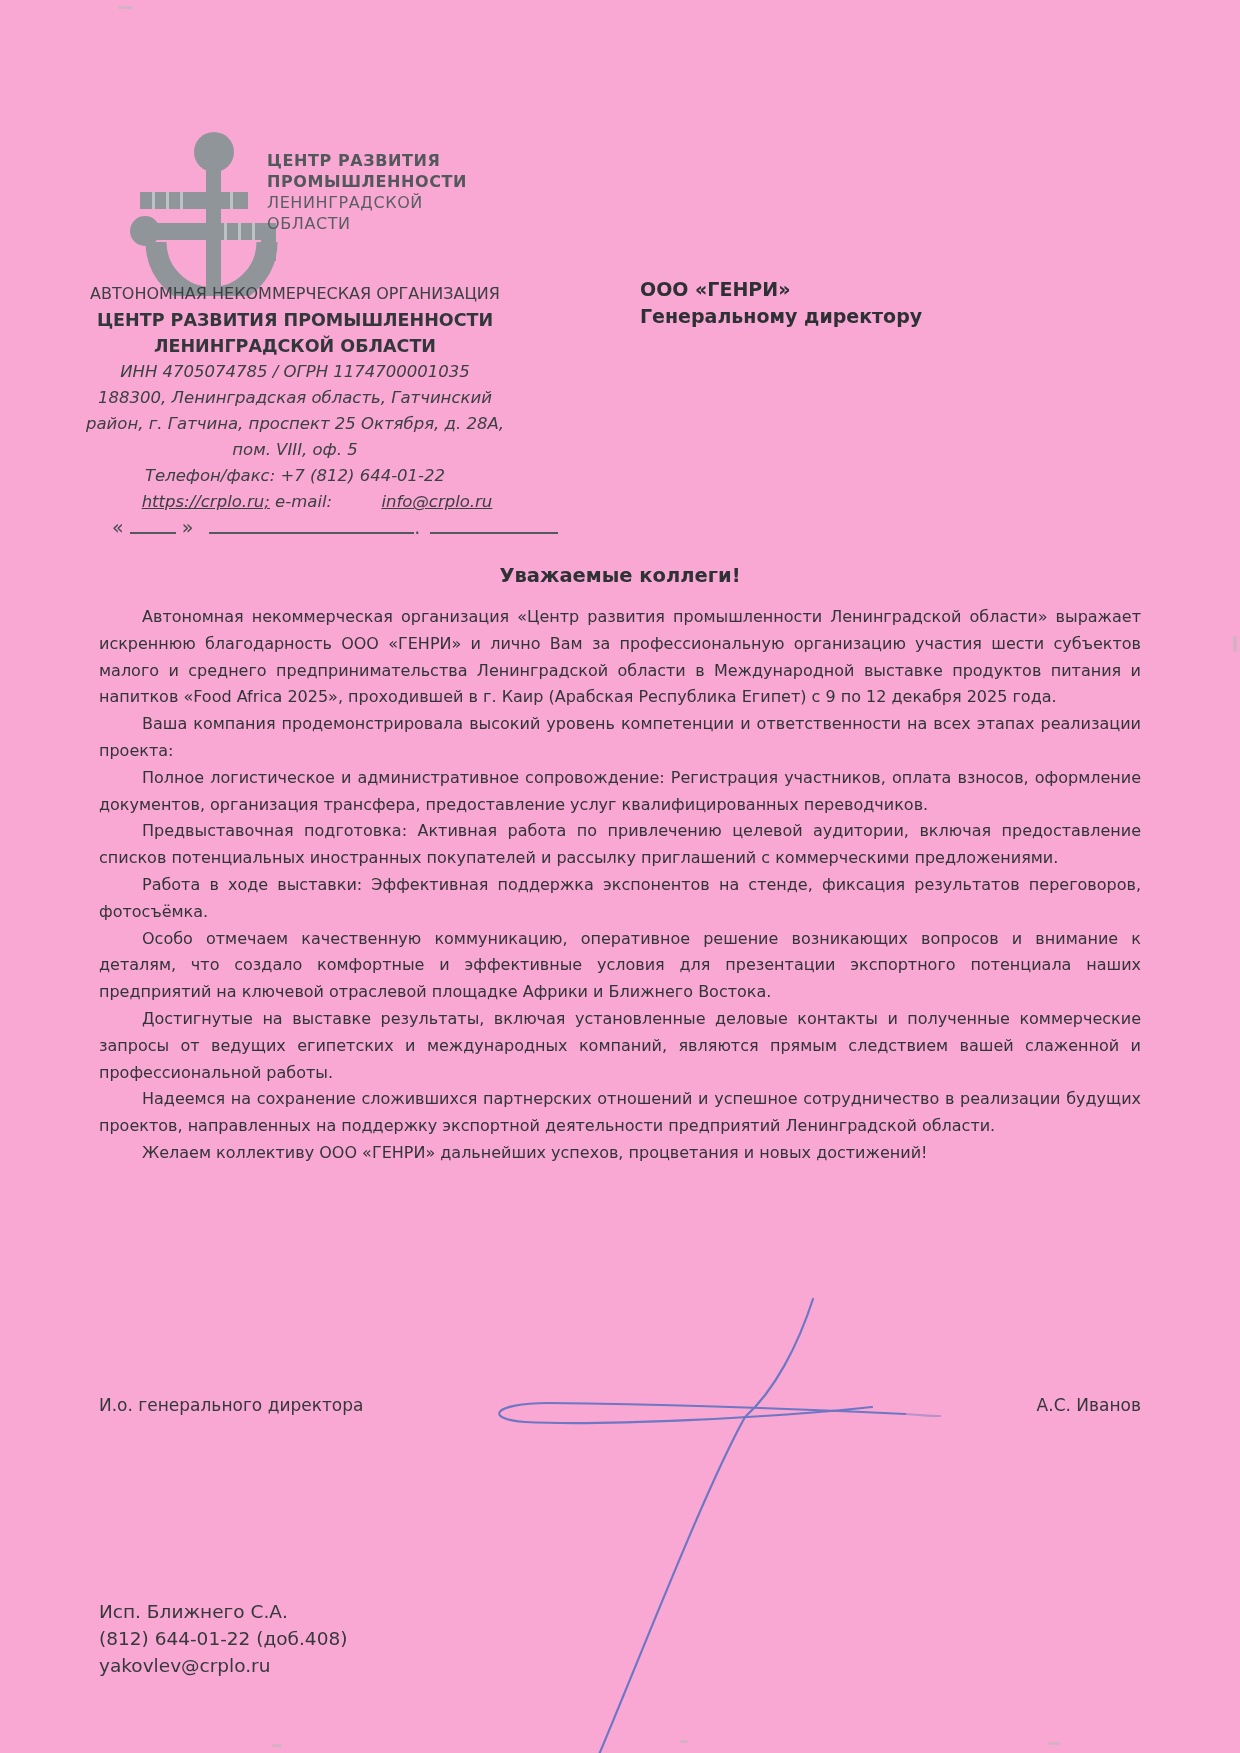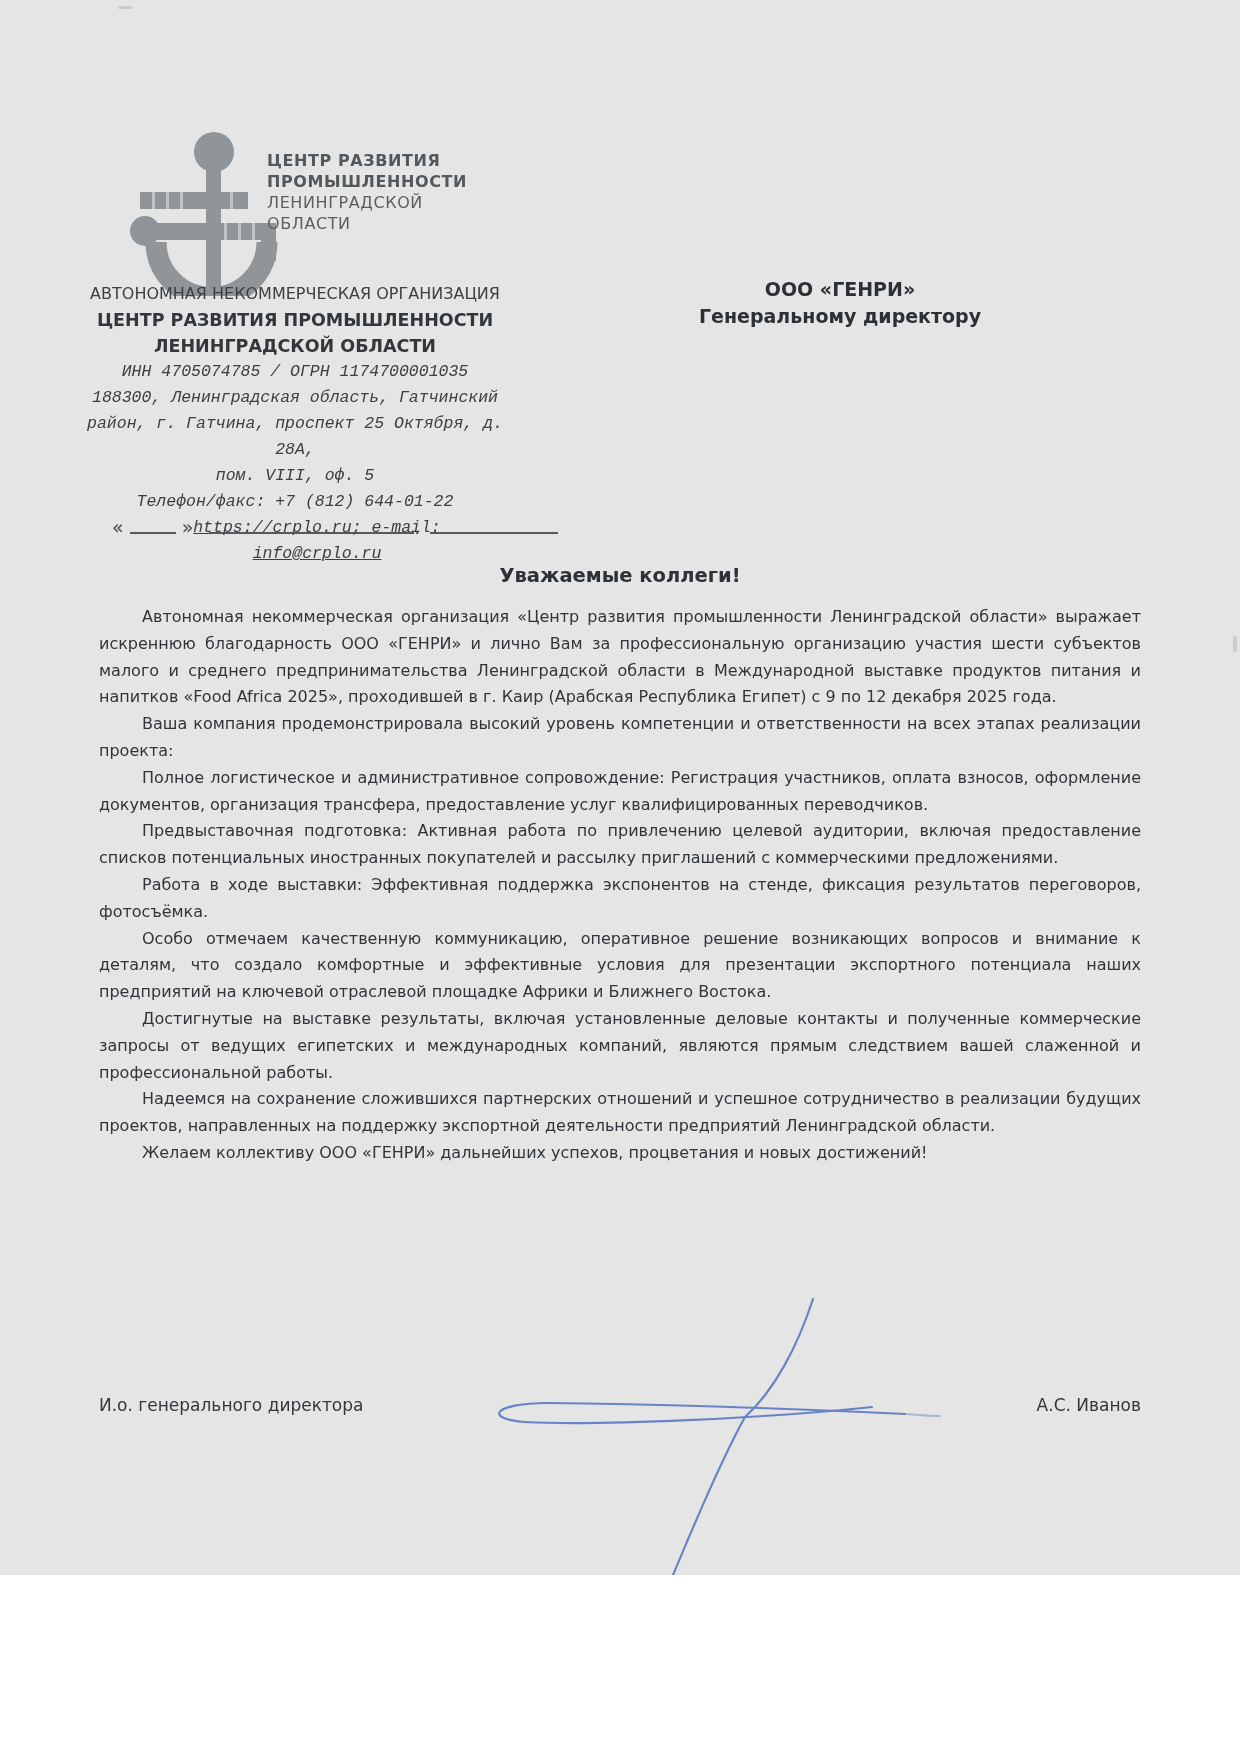--- a/index.html
+++ b/index.html
@@ -1,56 +1,56 @@
 <!DOCTYPE html>
 <html lang="ru"><head>
 <meta charset="utf-8">
 <style>
   html,body{margin:0;padding:0;background:#ffffff;}
   .page{
     position:relative;
-    width:1240px;height:1575px;
-    background:#e5e5e5;
+    width:1240px;height:1753px;
+    background:#f9a8d4;
     font-family:"DejaVu Sans","Liberation Sans",sans-serif;
     color:#34373b;
     overflow:hidden;
   }
   
   .logo-svg{position:absolute;left:126px;top:126px;}
   .brand{
     position:absolute;left:267px;top:150px;
     font-size:16px;line-height:21px;color:#595e62;
     letter-spacing:0.6px;
   }
   .brand .bold-line{font-weight:700;color:#53585c;}
   
   .sender{
     position:absolute;left:70px;top:281px;width:450px;
     text-align:center;font-size:16.5px;line-height:26px;color:#3c4043;
   }
   .sender .org-type{font-size:16px;}
   .sender .sender-name{font-weight:700;font-size:17.5px;color:#33373b;}
-  .sender .it{font-style:italic;font-family:Liberation Mono, monospace;}
+  .sender .it{font-style:italic;}
   .sender a{color:#3c4043;text-decoration:underline;cursor:pointer;margin-left:44px;}
   
   .date-line{
     position:absolute;left:112px;top:516px;width:420px;
     font-size:19px;color:#4a4d51;white-space:nowrap;
   }
   .blank{
     display:inline-block;border-bottom:2.5px solid #55585c;
     height:16px;vertical-align:baseline;
   }
   .blank.b1{width:46px;margin:0 6px;}
   .blank.b2{width:205px;margin-left:16px;}
   .blank.b3{width:128px;margin-left:10px;}
   
   .recipient{
     position:absolute;left:640px;top:276px;width:400px;
-    text-align:center;font-weight:700;font-size:19px;line-height:27px;
+    font-weight:700;font-size:19px;line-height:27px;
     color:#2d3034;
   }
   
   .salutation{
     position:absolute;left:0;top:564px;width:1240px;
     text-align:center;font-weight:700;font-size:19.5px;color:#2e3135;
   }
   
   .body-text{
     position:absolute;left:99px;top:604px;width:1042px;

